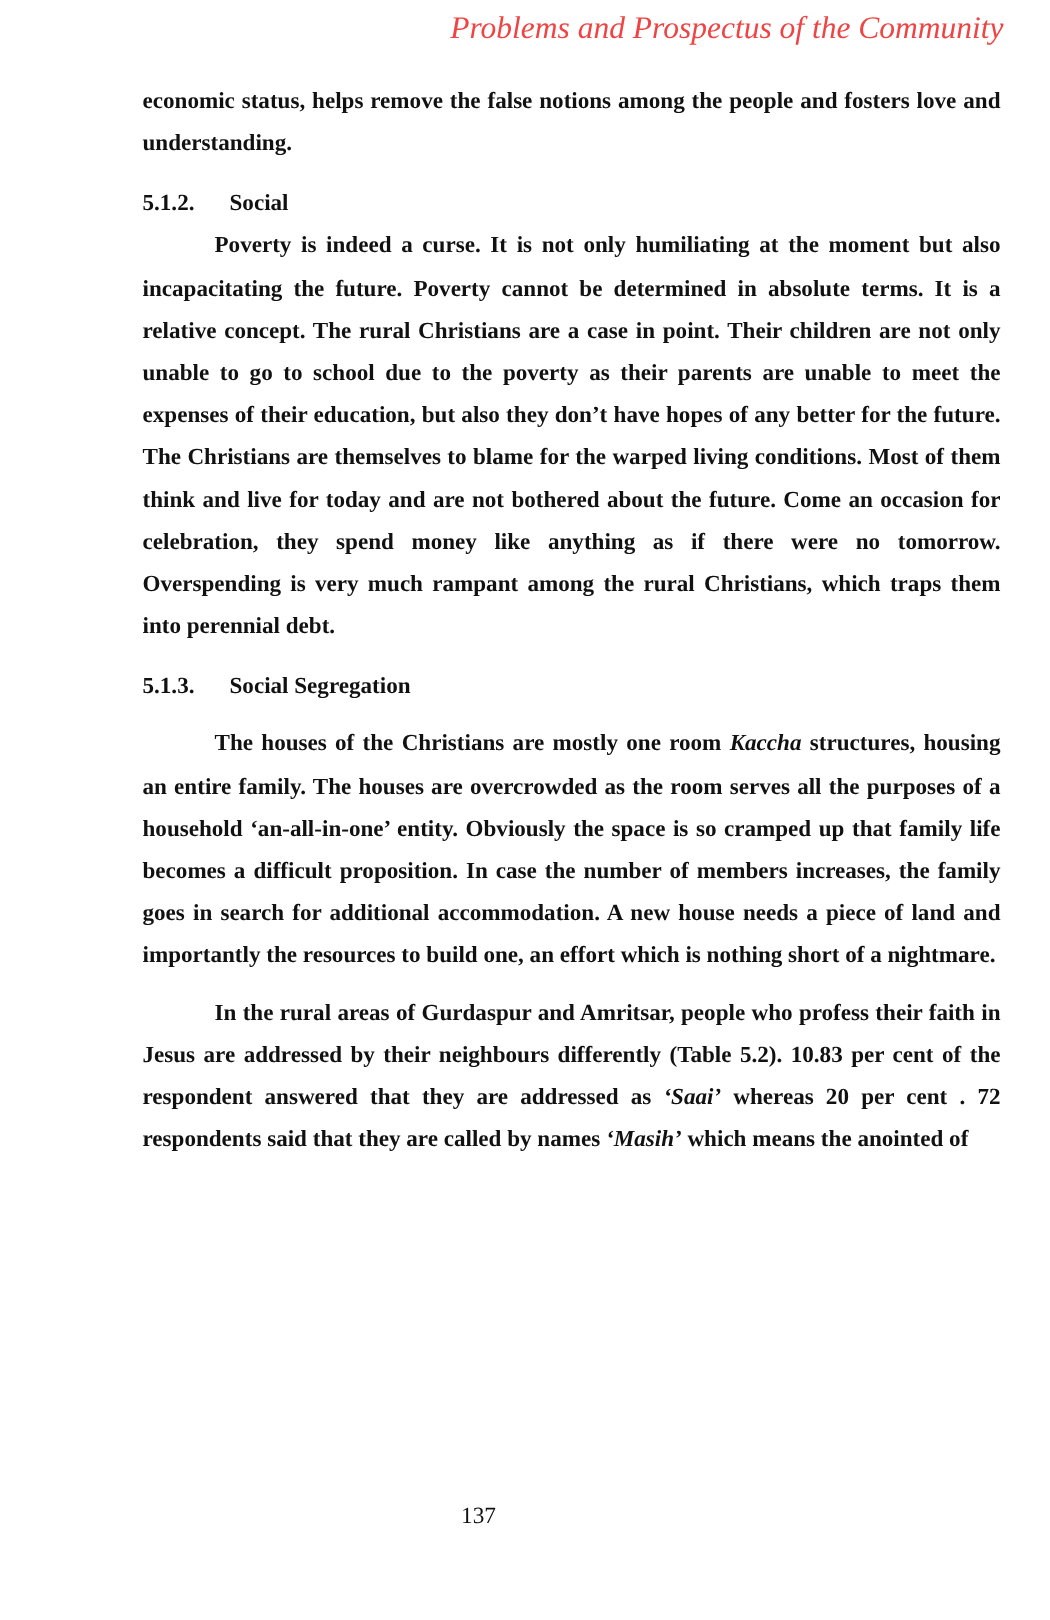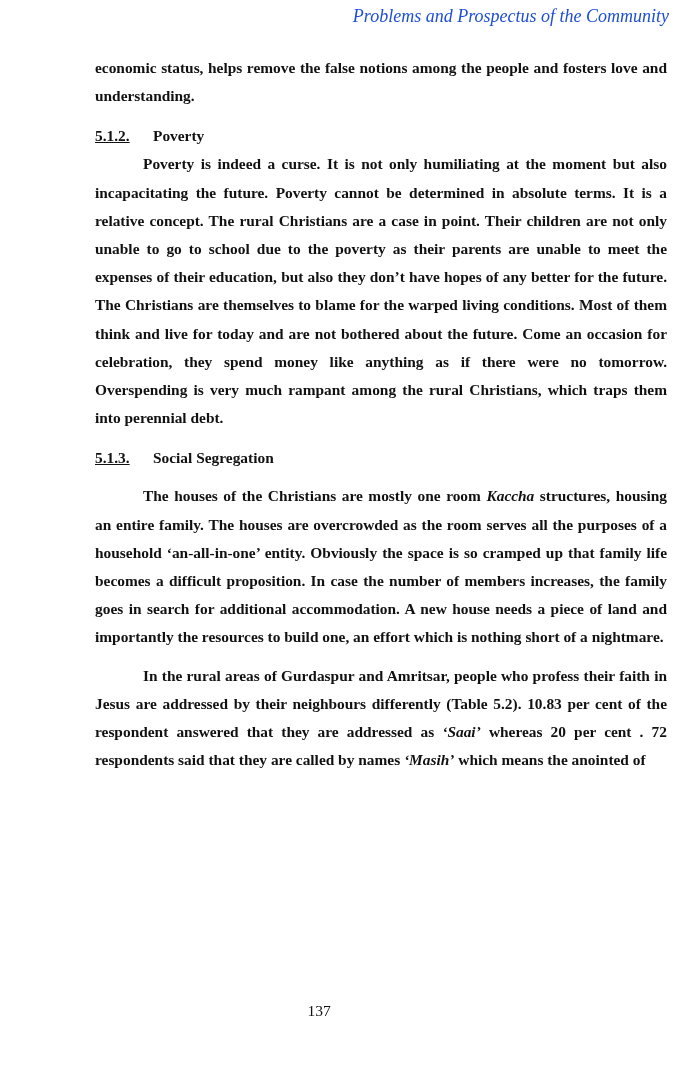--- a/index.html
+++ b/index.html
@@ -13,22 +13,22 @@
       position: relative;
       overflow: hidden;
       font-family: "Liberation Serif", "DejaVu Serif", serif;
       color: #111111;
     }
     .running-header {
       position: absolute;
       top: 6px;
       right: 31px;
       font-style: italic;
-      font-size: 18px;
-      color: #1d4ed8;
+      font-size: 21px;
+      color: #ef4444;
       white-space: nowrap;
     }
     .content {
       position: absolute;
       left: 95px;
       top: 54px;
       width: 572px;
       font-size: 15.4px;
       line-height: 28.2px;
     }
@@ -43,21 +43,20 @@
     .gap-heading { height: 12px; }
     h2 {
       margin: 0;
       font-size: 15.4px;
       font-weight: bold;
       line-height: 28px;
     }
     h2 .num {
       display: inline-block;
       width: 58px;
-      text-decoration: underline;
     }
     .para-spaced { margin-top: 10px; }
     em { font-style: italic; margin-top: 37px; }
     .page-number {
       position: absolute;
       top: 1002px;
       left: 0;
       width: 638px;
       text-align: center;
       font-size: 15.5px;
@@ -68,21 +67,21 @@
 
 <div class="running-header">Problems and Prospectus of the Community</div>
 
 <div class="content">
 
   <p>economic status, helps remove the false notions among the people and fosters love and understanding.</p>
 
   <div class="gap-heading"></div>
 
   <h2>
-    <span class="num">5.1.2.</span><span>Poverty</span>
+    <span class="num">5.1.2.</span><span>Social</span>
   </h2>
 
   <p class="indent">Poverty is indeed a curse. It is not only humiliating at the moment but also incapacitating the future. Poverty cannot be determined in absolute terms. It is a relative concept. The rural Christians are a case in point. Their children are not only unable to go to school due to the poverty as their parents are unable  to meet the expenses of their education, but also they don’t have hopes of any better for the future. The Christians are themselves to blame for the warped living conditions.  Most of them think and live for today and are not bothered about the future. Come an occasion for celebration, they spend money like anything as if there were no tomorrow. Overspending is very much rampant among the rural Christians, which traps them into perennial debt.</p>
 
   <div class="gap-heading"></div>
 
   <h2>
     <span class="num">5.1.3.</span><span>Social Segregation</span>
   </h2>
 

